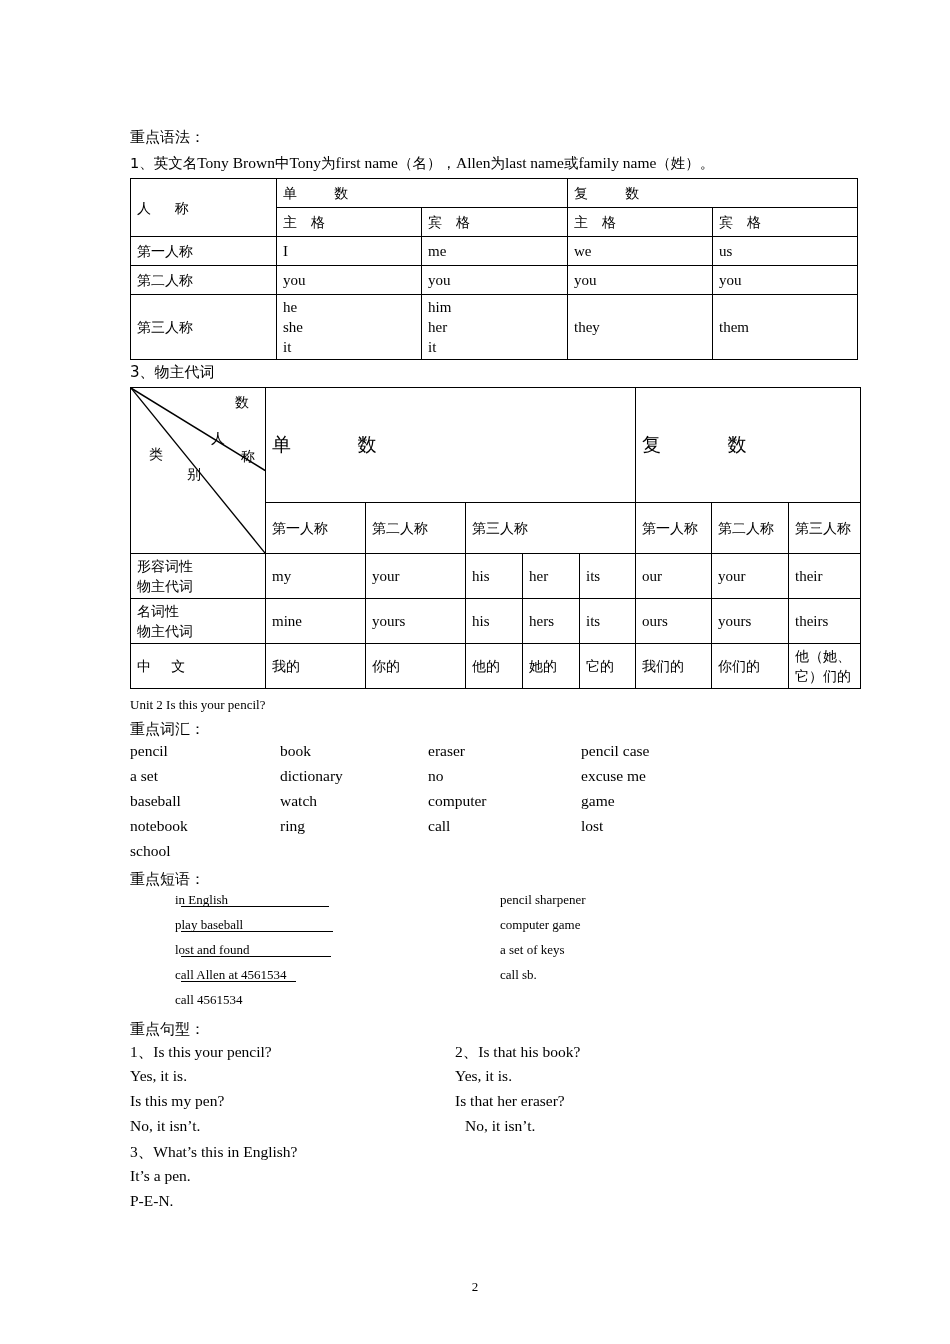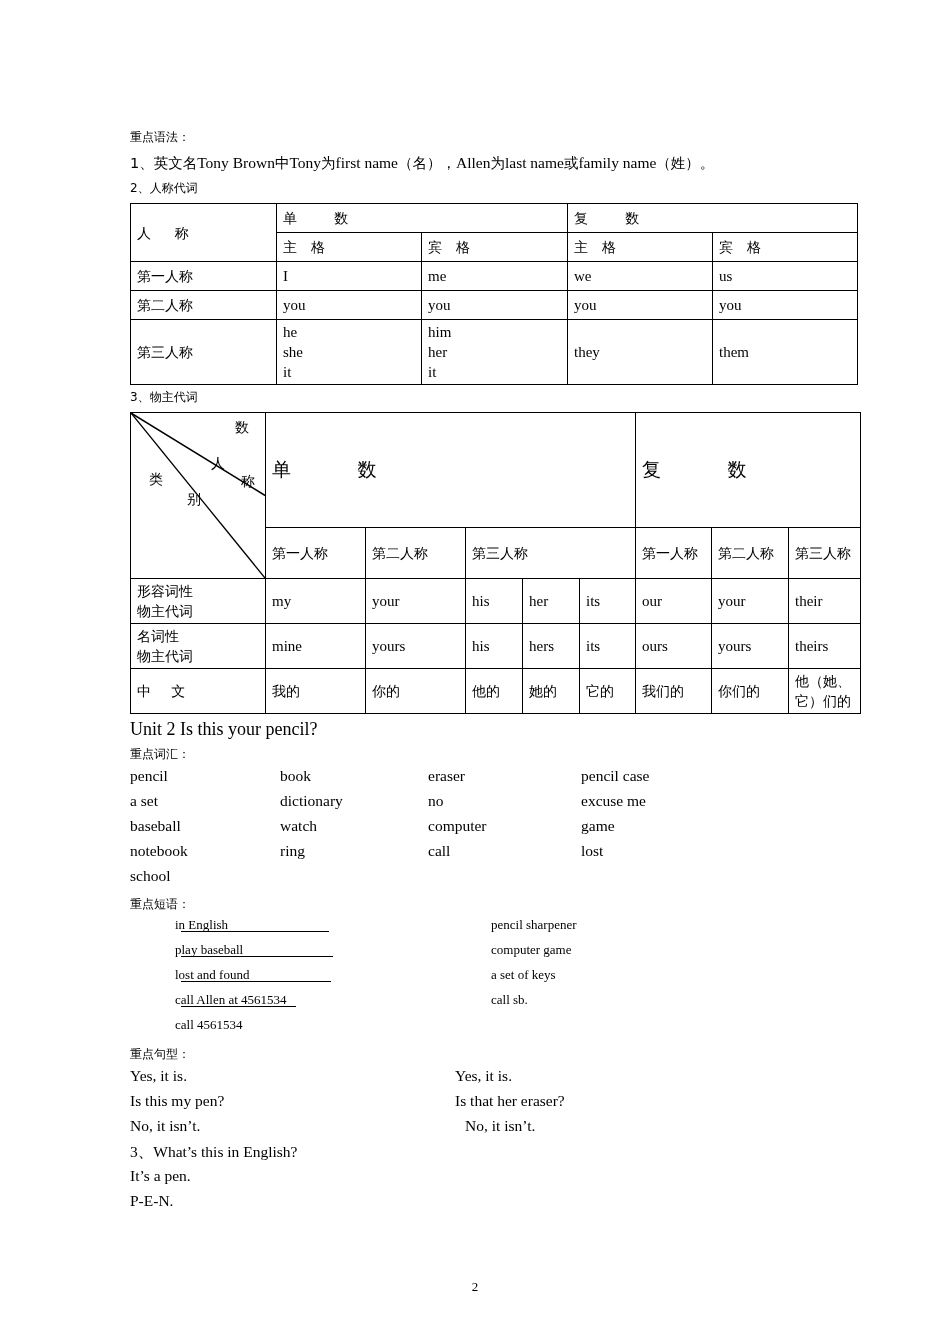--- a/index.html
+++ b/index.html
@@ -19,21 +19,21 @@
     overflow: hidden;
     box-sizing: border-box;
   }
   .content {
     position: absolute;
     left: 130px;
     top: 125px;
     width: 730px;
   }
   .line {
-    font-size: 18px;
+    font-size: 13px;
     line-height: 25px;
     white-space: nowrap;
   }
   .mixed { font-size: 15.5px; }
   .mixed .cn-in {
     font-family: "DejaVu Sans", "Liberation Sans", sans-serif;
     font-size: 14.5px;
   }
 
   
@@ -140,21 +140,21 @@
 
   
   .phrase-row {
     position: relative;
     height: 25px;
     font-size: 13px;
     margin-left: 45px;
   }
   .phrase-row span { position: absolute; top: 0; white-space: nowrap; }
   .p-left { left: 0; }
-  .p-right { left: 316px; }
+  .p-right { left: 325px; }
   .blank-ul {
     display: inline-block;
     border-bottom: 1.3px solid #000;
     height: 14px;
     vertical-align: baseline;
     margin-left: 6px;
   }
 
   
   .sent-row {
@@ -162,21 +162,21 @@
     height: 25px;
     font-size: 15.5px;
   }
   .sent-row span { position: absolute; top: 0; white-space: nowrap; }
   .s-left { left: 0; }
   .s-right { left: 325px; }
   .s-right-ind { left: 335px; }
 
   .section-label {
     font-family: "DejaVu Sans", "Liberation Sans", sans-serif;
-    font-size: 12px;
+    font-size: 15px;
     line-height: 25px;
   }
 
   .pagenum {
     position: absolute;
     left: 0;
     right: 0;
     top: 1279px;
     text-align: center;
     font-size: 13px;
@@ -189,21 +189,20 @@
 
 <div class="page">
   <div class="content">
 
     <div class="line section-label">重点语法：</div>
 
     <div class="line mixed">
       <span class="cn-in">1、</span><span class="cn-in">英文名</span><span>Tony Brown</span><span class="cn-in">中</span><span>Tony</span><span class="cn-in">为</span><span>first name</span><span class="cn-in">（名），</span><span>Allen</span><span class="cn-in">为</span><span>last name</span><span class="cn-in">或</span><span>family name</span><span class="cn-in">（姓）。</span>
     </div>
 
-    <div class="line section-label">2、人称代词</div>
 
     <table class="doc-table" id="pronoun-table">
       <colgroup>
         <col class="t1-c1">
           <col class="t1-c2">
           <col class="t1-c3">
           <col class="t1-c4">
           <col class="t1-c5">
       </colgroup>
       <tbody>
@@ -414,20 +413,24 @@
       </div>
       <div class="phrase-row">
         <span class="p-left">call 4561534</span>
       </div>
     </div>
 
     <div class="line section-label">重点句型：</div>
 
     <div>
       <div class="sent-row">
+        <span class="s-left">1、Is this your pencil?</span>
+        <span class="s-right">2、Is that his book?</span>
+      </div>
+      <div class="sent-row">
         <span class="s-left">Yes, it is.</span>
         <span class="s-right">Yes, it is.</span>
       </div>
       <div class="sent-row">
         <span class="s-left">Is this my pen?</span>
         <span class="s-right">Is that her eraser?</span>
       </div>
       <div class="sent-row">
         <span class="s-left">No, it isn’t.</span>
         <span class="s-right-ind">No, it isn’t.</span>

